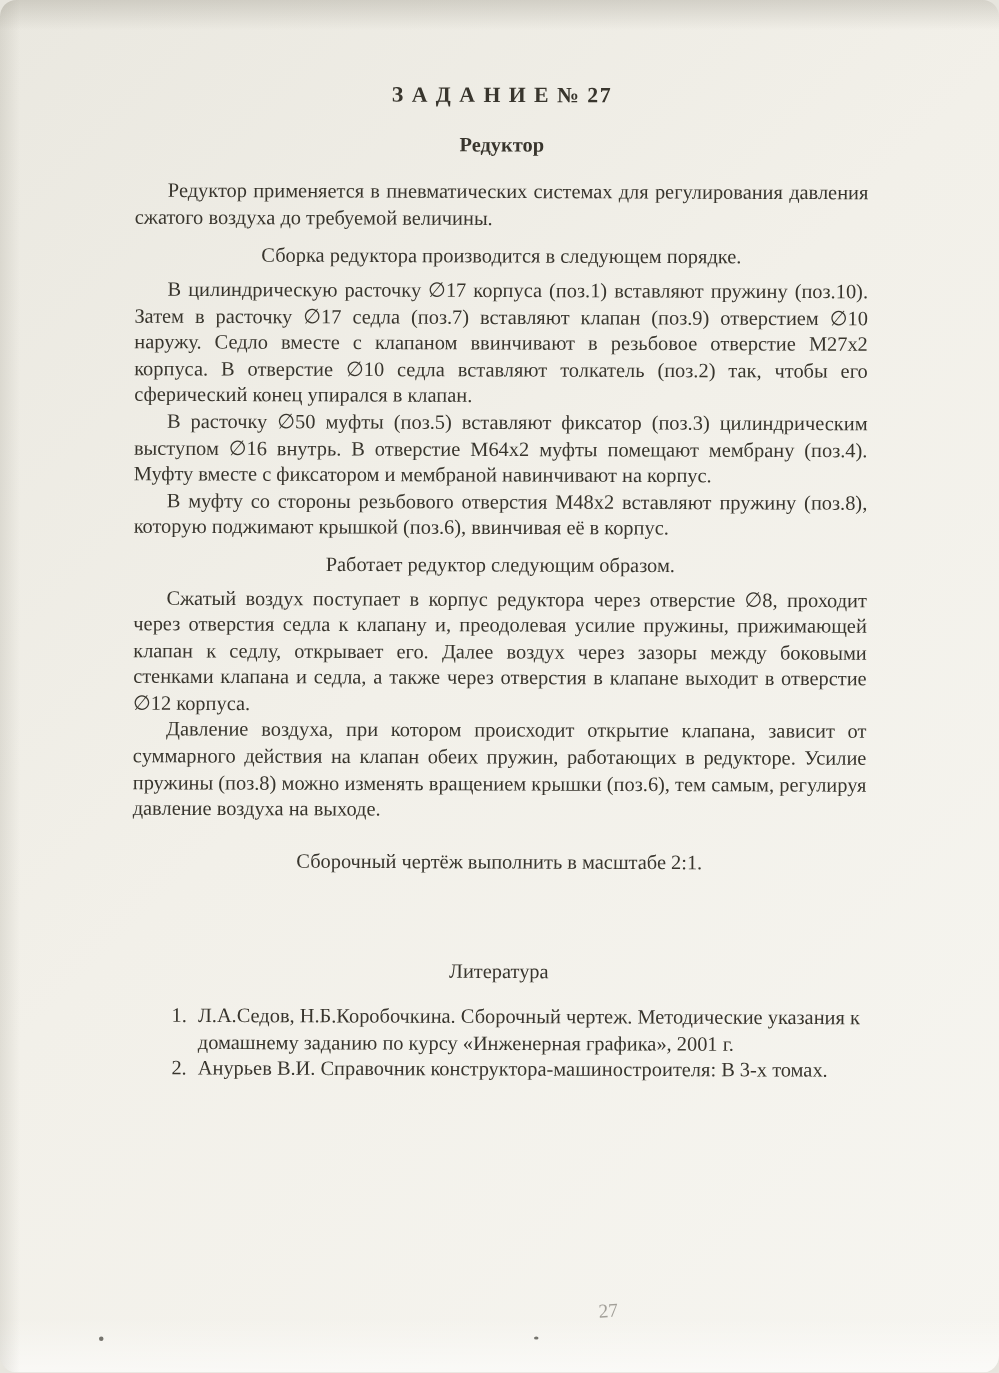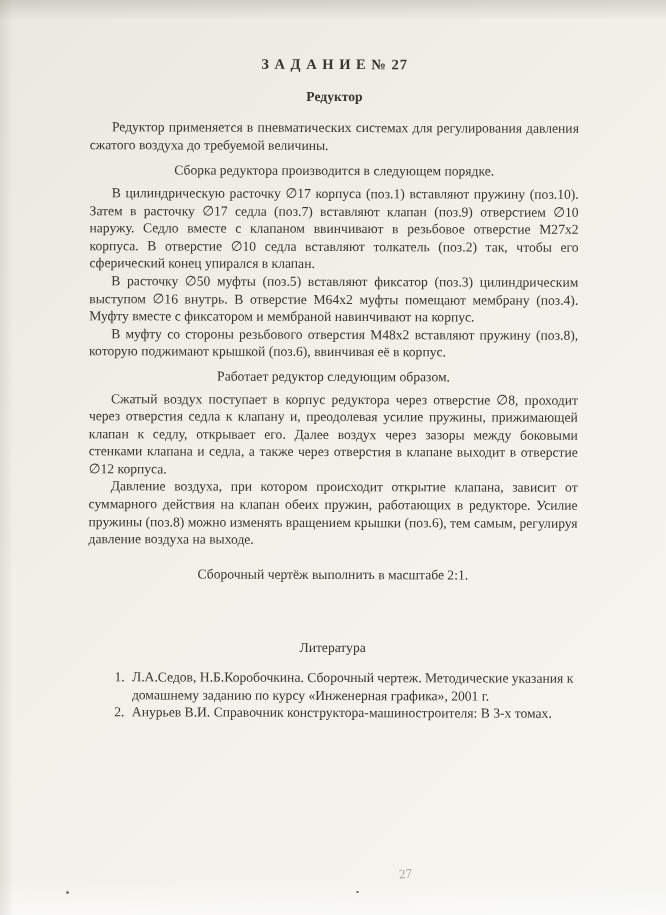--- a/index.html
+++ b/index.html
@@ -15,20 +15,21 @@
     font-family: "Liberation Serif", serif;
   }
   .page {
     position: absolute;
     inset: 0;
     background:
       linear-gradient(180deg, rgba(110,105,90,0.22) 0%, rgba(110,105,90,0) 2.2%),
       linear-gradient(90deg, rgba(110,105,90,0.14) 0%, rgba(110,105,90,0) 2%),
       linear-gradient(0deg, rgba(255,255,255,0.55) 0%, rgba(255,255,255,0) 4%),
       linear-gradient(135deg, #eae8e0 0%, #f2f0e9 45%, #f6f5f0 100%);
+    border-radius: 11px;
   }
   .content {
     position: absolute;
     left: 89px;
     top: 56px;
     width: 489px;
     color: #38352d;
     font-size: 13.6px;
     line-height: 17.6px;
     transform: rotate(0.2deg);

